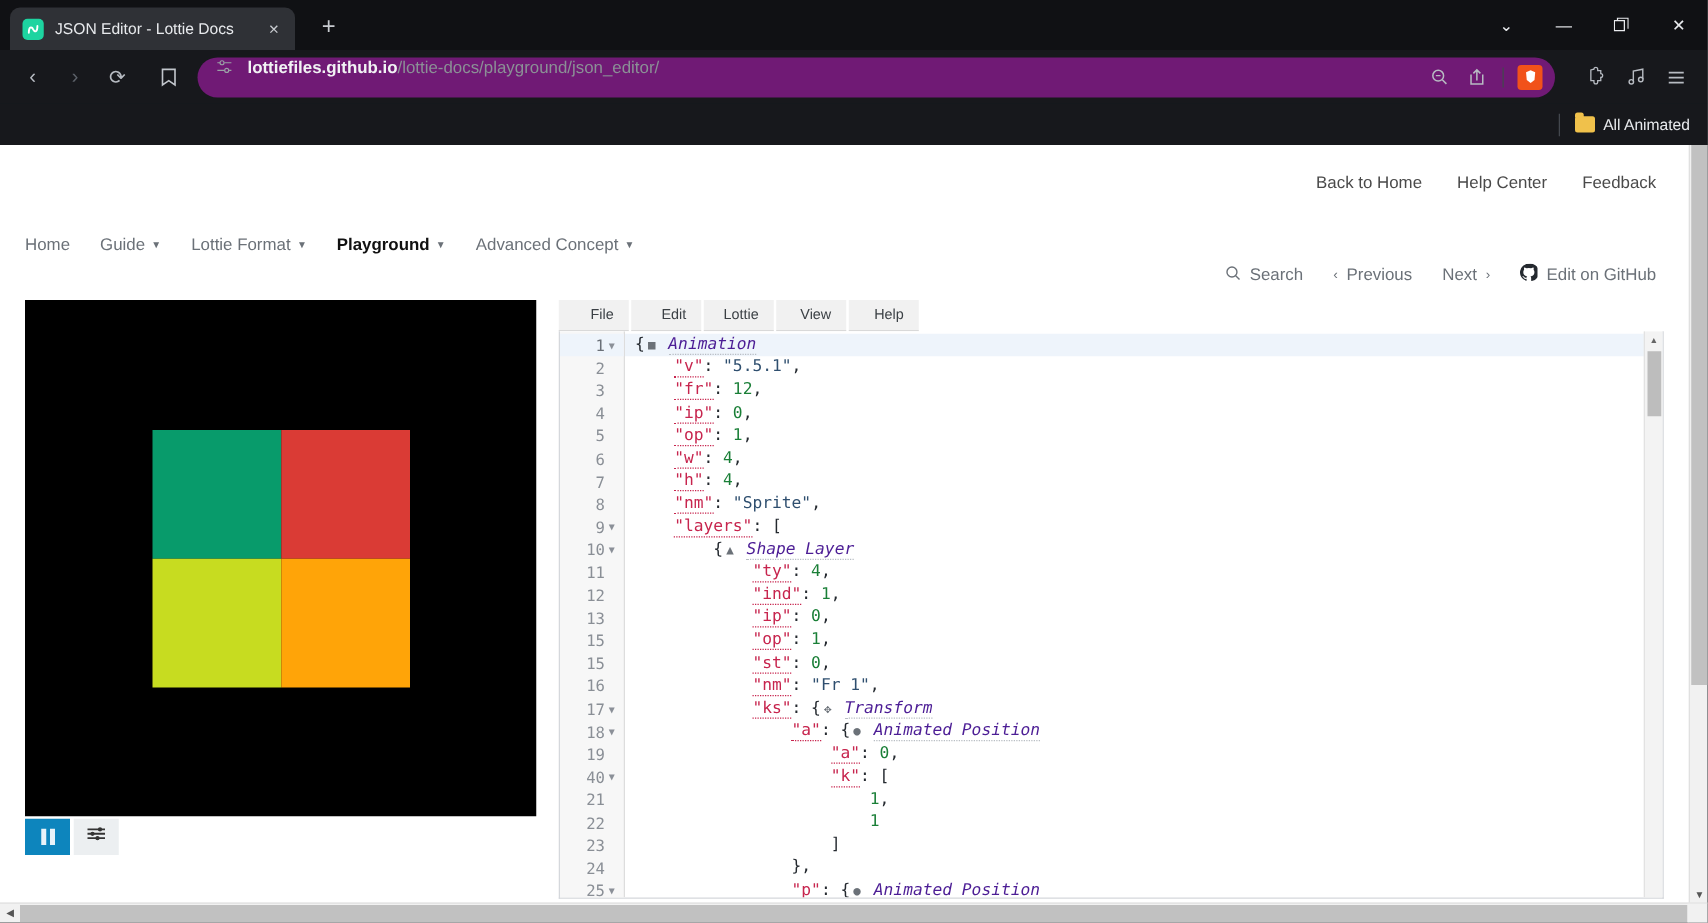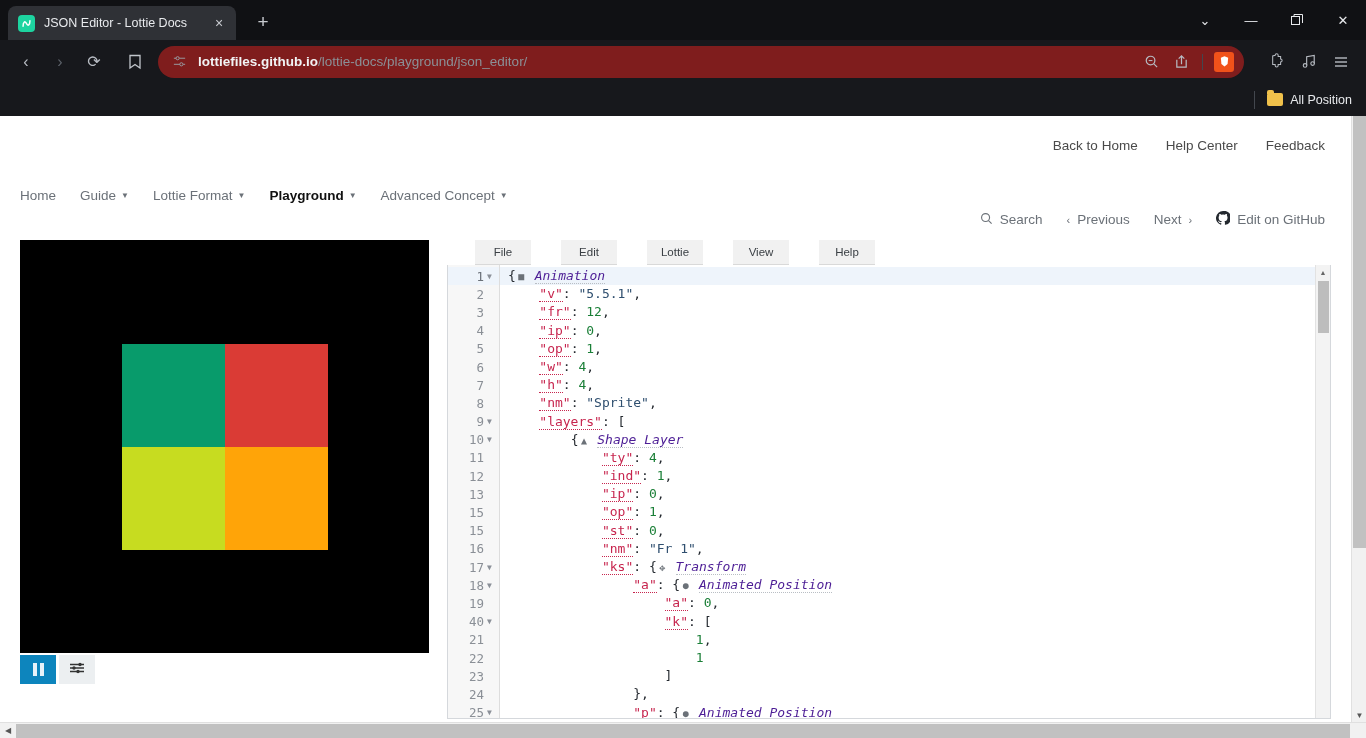--- a/index.html
+++ b/index.html
@@ -47,22 +47,22 @@
   }
 
   .toolbar { height: 43px; background: #17181c; display: flex; align-items: center; padding: 0 10px; gap: 2px; }
   .navbtn {
     width: 32px; height: 32px; display: flex; align-items: center;
     justify-content: center; color: #b7bbc2; font-size: 16px;
   }
   .navbtn.dim { color: #5c6169; }
   .bookmarkbtn { width: 34px; height: 32px; display: flex; align-items: center; justify-content: center; color: #c2c6cc; margin-left: 6px; }
   .urlbar {
-    flex: 1; height: 32px; background: #7f1d1d; border-radius: 16px;
-    display: flex; align-items: center; padding: 0 6px 0 14px; margin: 0 4px;
+    flex: 1; height: 32px; background: #701a75; border-radius: 16px;
+    display: flex; padding: 0 6px 0 14px; margin: 0 4px;
   }
   .url-prefix-icon { color: #9aa0a6; margin-right: 11px; display: flex; }
   .url-text { flex: 1; font-size: 13.5px; color: #8b9096; white-space: nowrap; overflow: hidden; }
   .url-text b { color: #f1f3f4; font-weight: bold; }
   .url-actions { display: flex; align-items: center; gap: 2px; }
   .url-actions .ua { width: 28px; height: 28px; display: flex; align-items: center; justify-content: center; color: #b7bbc2; }
   .url-sep { width: 1px; height: 16px; background: #43474e; margin: 0 5px; }
   .brave-lion {
     width: 20px; height: 20px; background: #f1521a; border-radius: 3px;
     display: flex; align-items: center; justify-content: center;
@@ -121,23 +121,22 @@
   }
   .ctrl-btn.primary { background: #0d85bd; }
   .ctrl-btn.light { background: #eceff1; margin-left: 3px; }
   .pause-bars { display: flex; gap: 3px; }
   .pause-bars i { display: block; width: 4px; height: 13px; background: #e8f3f9; }
 
   .editor-col { flex: 1; min-width: 0; }
   .menubar { display: flex; gap: 2px; }
   .menubar-item {
     min-width: 56px; padding: 6px 12px; background: #f1f1f1;
-    font-size: 11.5px; color: #3b4045; text-align: center;
+    font-size: 11.5px; color: #3b4045; text-align: right;
     border-bottom: 1px solid #d9d9d9;
-    margin-left: 28px;
   }
   .code-shell {
     border: 1px solid #d5d8dc; border-top: none; background: #fff;
     height: 454px; display: flex; position: relative; overflow: hidden;
   }
   .gutter {
     width: 52px; flex: 0 0 52px; background: #f7f7f7; border-right: 1px solid #ddd;
     padding-top: 2px; font-family: "DejaVu Sans Mono", monospace; font-size: 12.5px;
     color: #8a8f96;
   }
@@ -277,21 +276,21 @@
             <line x1="3" y1="13" x2="15" y2="13" stroke="#b7bbc2" stroke-width="1.4"></line>
           </svg>
       </div>
     </div>
   </div>
 
   <div class="bookmarkbar">
     <span class="bm-sep"></span>
     <span class="bm-item">
       <span class="folder-ic"></span>
-      <span>All Position</span>
+      <span>All Animated</span>
     </span>
   </div>
 
   <div class="viewport">
     <div class="page">
 
       <div class="site-header">
         <div class="header-links">
           <a>Back to Home</a>
           <a>Help Center</a>

